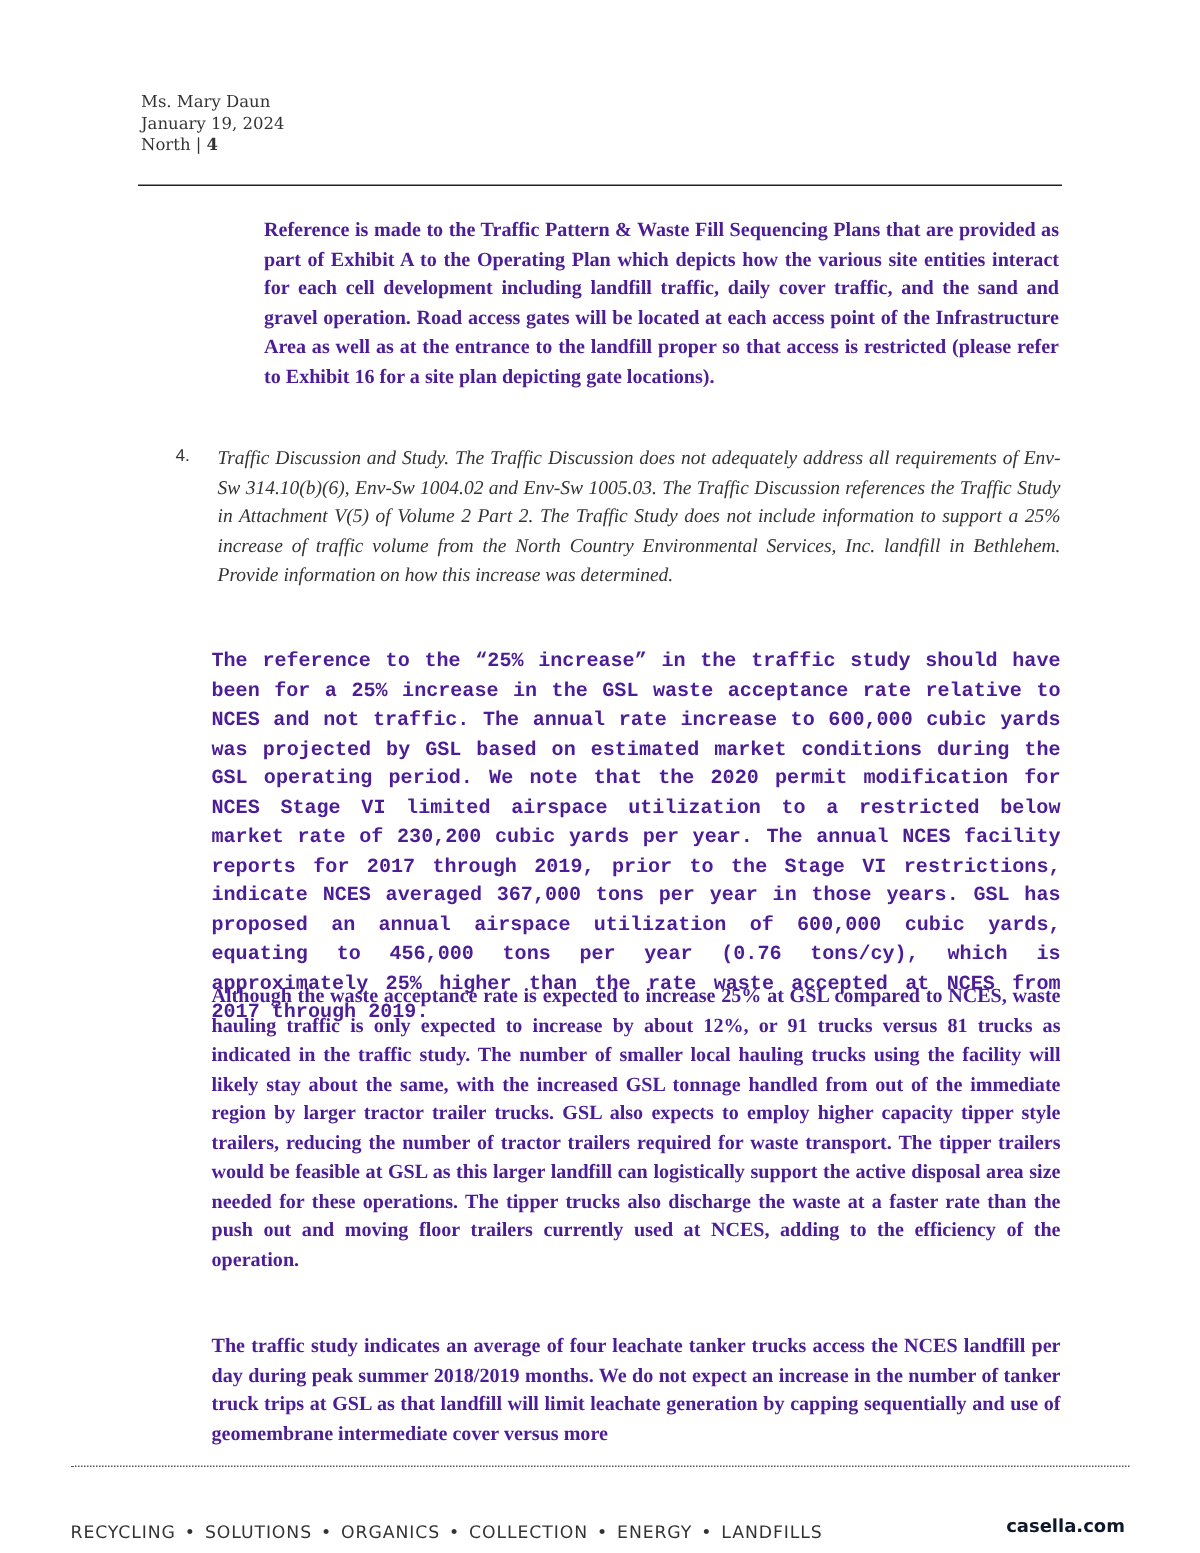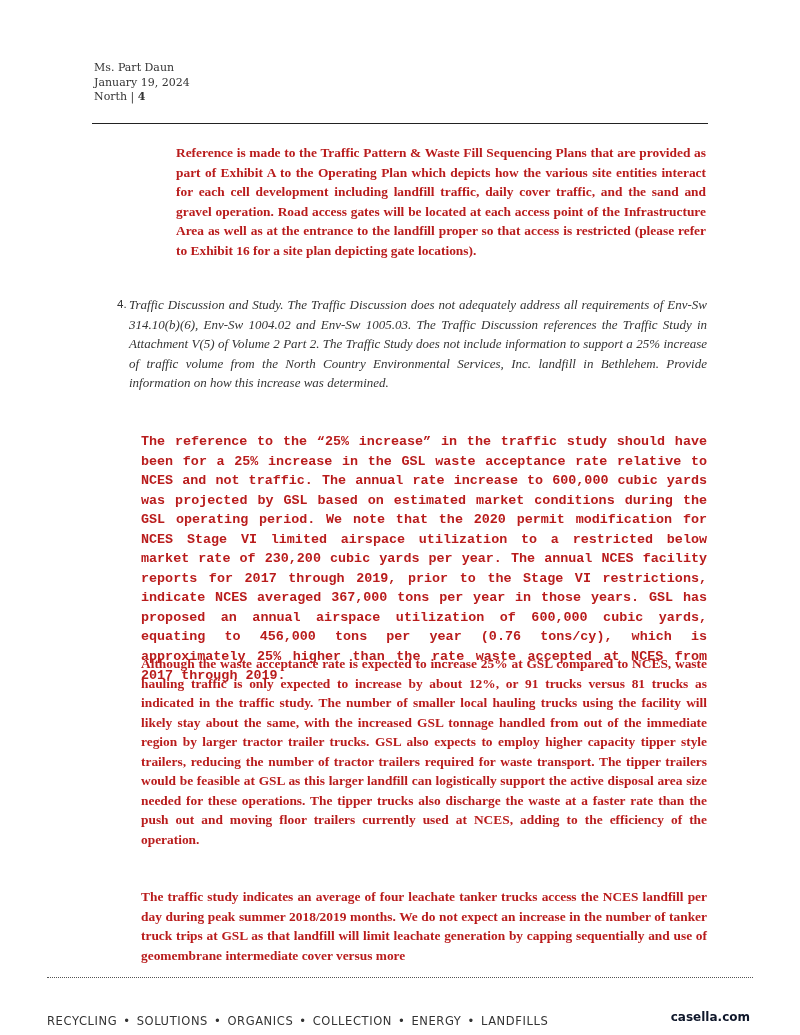--- a/index.html
+++ b/index.html
@@ -1,38 +1,38 @@
 <!DOCTYPE html>
 <html><head>
 <meta charset="utf-8">
 <style>
   html, body { margin: 0; padding: 0; background: #ffffff; }
   body { width: 800px; height: 1035px; position: relative; overflow: hidden; color: #1a1a1a; }
   .header { position: absolute; left: 94px; top: 61px; font-family: "DejaVu Serif", serif; font-size: 11px; line-height: 14.5px; color: #333; }
   .header .pgnum { font-weight: bold; }
   .rule { position: absolute; left: 92px; top: 123px; width: 616px; height: 0; border-top: 1.2px solid #222; }
-  .body-text { font-family: "Liberation Serif", serif; font-weight: bold; font-size: 13.4px; line-height: 19.5px; text-align: justify; color: #b91c1c; }
+  .body-text { font-family: "Liberation Serif", serif; font-weight: bold; font-size: 13.4px; line-height: 19.5px; text-align: justify; color: #4c1d95; }
   .p1 { position: absolute; left: 176px; top: 143px; width: 530px; }
   .item4 { position: absolute; left: 117px; top: 295px; width: 590px; font-family: "Liberation Serif", serif; font-style: italic; font-size: 13px; line-height: 19.5px; color: #333; }
   .item4 .num { position: absolute; left: 0; top: 0; font-style: normal; font-family: "Liberation Sans", sans-serif; font-size: 11.5px; }
-  .item4 .txt { margin-left: 12px; text-align: justify; font-family: Liberation Serif, serif; }
+  .item4 .txt { margin-left: 28px; text-align: justify; font-family: Liberation Serif, serif; }
   .p2 { position: absolute; left: 141px; top: 432px; width: 566px; font-family: Liberation Mono, monospace; }
   .p3 { position: absolute; left: 141px; top: 654px; width: 566px; }
   .p4 { position: absolute; left: 141px; top: 887px; width: 566px; }
   .footer-rule { position: absolute; left: 47px; top: 977px; width: 706px; border-top: 1px dotted #555; }
   .footer { position: absolute; left: 47px; top: 986px; width: 706px; font-family: "DejaVu Sans", sans-serif; margin-top: 24px; }
   .tagline { font-size: 11.5px; letter-spacing: 0.6px; color: #333; }
   .tagline .dot { margin: 0 6px; }
   .site { position: absolute; right: 3px; top: 0; font-weight: bold; font-size: 12px; color: #0f172a; }
 </style>
 </head>
 <body>
 
 <div class="header">
-  <div>Ms. Part Daun</div>
+  <div>Ms. Mary Daun</div>
   <div>January 19, 2024</div>
   <div><span>North | </span><span class="pgnum">4</span></div>
 </div>
 <div class="rule"></div>
 
 <div class="body-text p1">Reference is made to the Traffic Pattern &amp; Waste Fill Sequencing Plans that are provided as part of Exhibit A to the Operating Plan which depicts how the various site entities interact for each cell development including landfill traffic, daily cover traffic, and the sand and gravel operation.  Road access gates will be located at each access point of the Infrastructure Area as well as at the entrance to the landfill proper so that access is restricted (please refer to Exhibit 16 for a site plan depicting gate locations).</div>
 
 <div class="item4">
   <span class="num">4.</span>
   <div class="txt">Traffic Discussion and Study. The Traffic Discussion does not adequately address all requirements of Env-Sw 314.10(b)(6), Env-Sw 1004.02 and Env-Sw 1005.03. The Traffic Discussion references the Traffic Study in Attachment V(5) of Volume 2 Part 2. The Traffic Study does not include information to support a 25% increase of traffic volume from the North Country Environmental Services, Inc. landfill in Bethlehem.  Provide information on how this increase was determined.</div>

